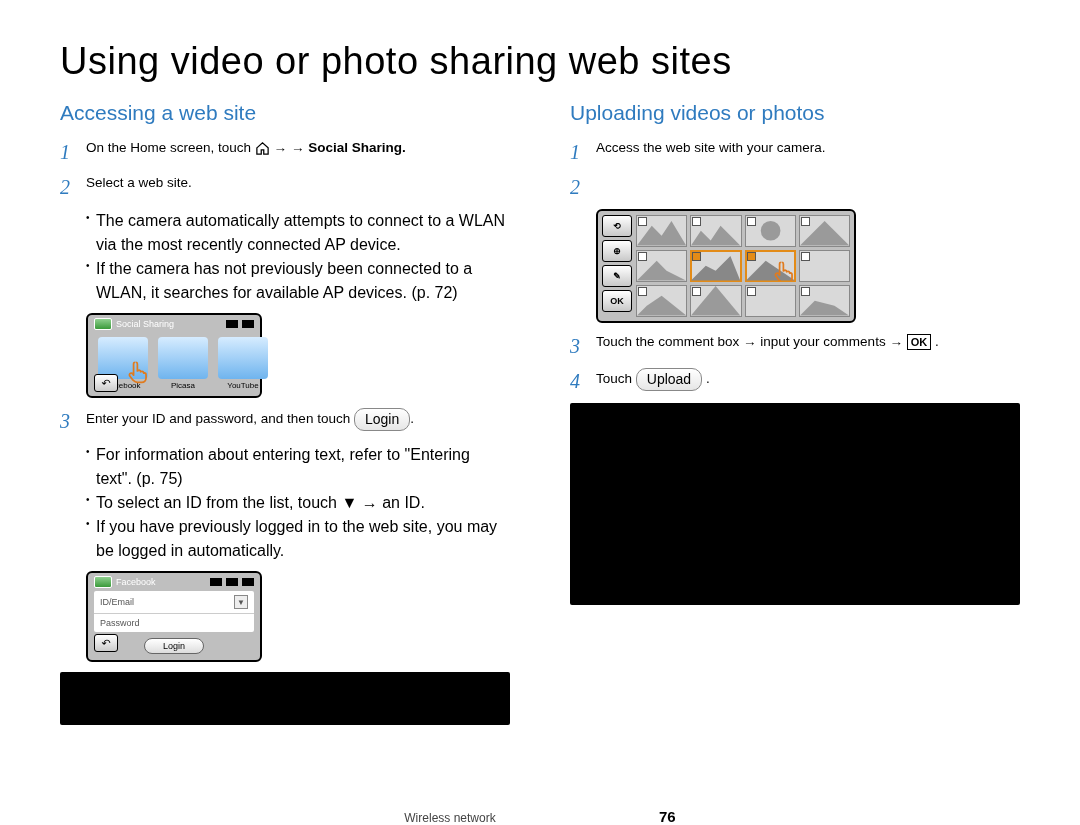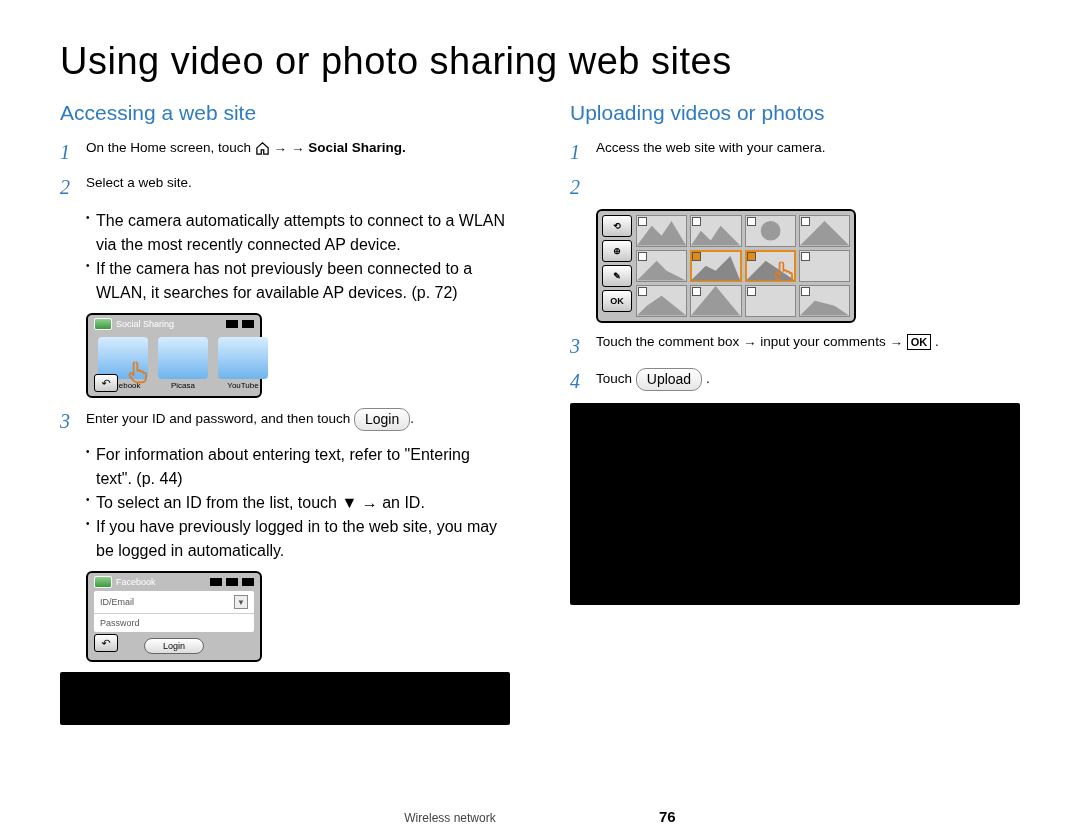--- a/index.html
+++ b/index.html
@@ -141,21 +141,21 @@
       </div>
 
       <div class="step">
         <div class="stepnum">3</div>
         <div class="stepbody">
           <span>Enter your ID and password, and then touch </span>
           <span class="btn-pill">Login</span>.
         </div>
       </div>
       <ul class="bullets">
-        <li>For information about entering text, refer to "Entering text". (p. 44)</li>
+        <li>For information about entering text, refer to "Entering text". (p. 75)</li>
         <li>To select an ID from the list, touch  ▼  → an ID.</li>
         <li>If you have previously logged in to the web site, you may be logged in automatically.</li>
       </ul>
 
       <div class="device login">
         <div class="titlebar">
           <div class="left">
             <span class="pic-icon"></span>
             <span>Facebook</span>
           </div>

